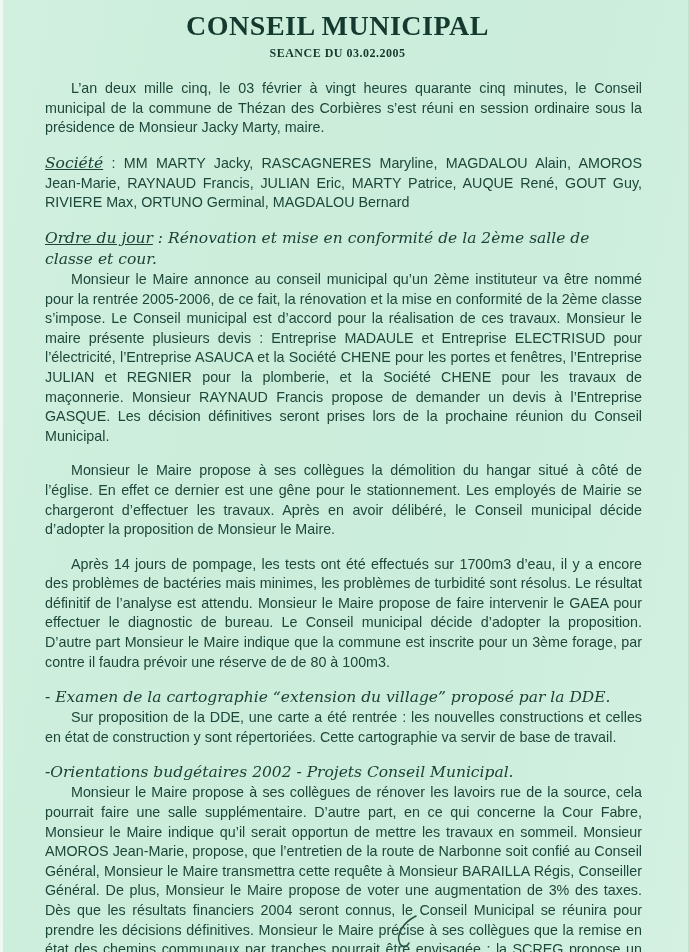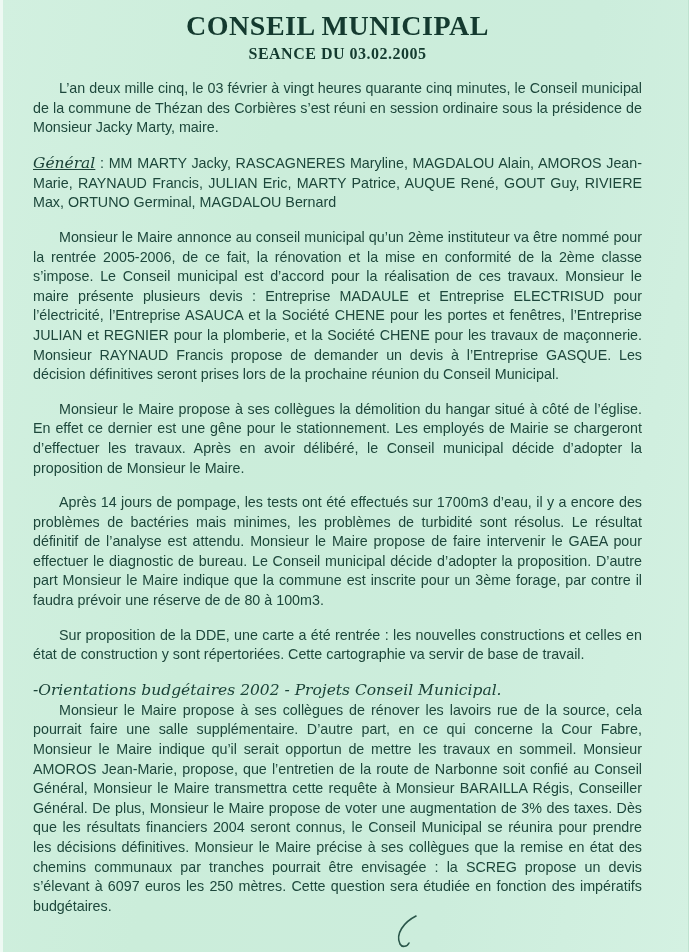--- a/index.html
+++ b/index.html
@@ -28,29 +28,29 @@
     font-weight: bold;
     font-size: 28px;
     line-height: 32px;
     letter-spacing: 0.5px;
     color: #143a2f;
     margin: 0;
   }
   .doc-subtitle {
     font-family: "Liberation Serif", "DejaVu Serif", serif;
     font-weight: bold;
-    font-size: 16px;
+    font-size: 12px;
     line-height: 23px;
     letter-spacing: 0.5px;
     color: #143a2f;
     margin: 0;
   }
   p { margin: 0; text-align: justify; }
   .indent { text-indent: 26px; }
-  .block { margin-bottom: 15px; }
+  .block { margin-bottom: 15px; margin-left: 12px; }
   .section-heading {
     font-family: "DejaVu Serif", "Liberation Serif", serif;
     font-style: italic;
     font-size: 15.5px;
     line-height: 21px;
     color: #1a4237;
     text-align: left;
   }
   .lead-underline { text-decoration: underline; }
   .sig {
@@ -64,35 +64,37 @@
 
 <div class="page">
 
   <div class="doc-header">
     <div class="doc-title">CONSEIL MUNICIPAL</div>
     <div class="doc-subtitle">SEANCE DU 03.02.2005</div>
   </div>
 
   <p class="indent block">L’an deux mille cinq, le 03 février à vingt heures quarante cinq minutes, le Conseil municipal de la commune de Thézan des Corbières s’est réuni en session ordinaire sous la présidence de Monsieur Jacky Marty, maire.</p>
 
-  <p class="block"><span class="section-heading lead-underline">Général</span><span> : </span><span>MM MARTY Jacky, RASCAGNERES Maryline, MAGDALOU Alain, AMOROS Jean-Marie, RAYNAUD Francis, JULIAN Eric, MARTY Patrice, AUQUE René, GOUT Guy, RIVIERE Max, ORTUNO Germinal, MAGDALOU Bernard</span></p>
+  <p class="block"><span class="section-heading lead-underline">Société</span><span> : </span><span>MM MARTY Jacky, RASCAGNERES Maryline, MAGDALOU Alain, AMOROS Jean-Marie, RAYNAUD Francis, JULIAN Eric, MARTY Patrice, AUQUE René, GOUT Guy, RIVIERE Max, ORTUNO Germinal, MAGDALOU Bernard</span></p>
 
   <div class="block">
+    <div class="section-heading"><span class="lead-underline">Ordre du jour</span><span> : </span><span>Rénovation et mise en conformité de la 2ème salle de classe et cour.</span></div>
     <p class="indent">Monsieur le Maire annonce au conseil municipal qu’un 2ème instituteur va être nommé pour la rentrée 2005-2006, de ce fait, la rénovation et la mise en conformité de la 2ème classe s’impose. Le Conseil municipal est d’accord pour la réalisation de ces travaux. Monsieur le maire présente plusieurs devis : Entreprise MADAULE et Entreprise ELECTRISUD pour l’électricité, l’Entreprise ASAUCA et la Société CHENE pour les portes et fenêtres, l’Entreprise JULIAN et REGNIER pour la plomberie, et la Société CHENE pour les travaux de maçonnerie. Monsieur RAYNAUD Francis propose de demander un devis à l’Entreprise GASQUE. Les décision définitives seront prises lors de la prochaine réunion du Conseil Municipal.</p>
   </div>
 
   <div class="block">
     <p class="indent">Monsieur le Maire propose à ses collègues la démolition du hangar situé à côté de l’église. En effet ce dernier est une gêne pour le stationnement. Les employés de Mairie se chargeront d’effectuer les travaux. Après en avoir délibéré, le Conseil municipal décide d’adopter la proposition de Monsieur le Maire.</p>
   </div>
 
   <div class="block">
     <p class="indent">Après 14 jours de pompage, les tests ont été effectués sur 1700m3 d’eau, il y a encore des problèmes de bactéries mais minimes, les problèmes de turbidité sont résolus. Le résultat définitif de l’analyse est attendu. Monsieur le Maire propose de faire intervenir le GAEA pour effectuer le diagnostic de bureau. Le Conseil municipal décide d’adopter la proposition. D’autre part Monsieur le Maire indique que la commune est inscrite pour un 3ème forage, par contre il faudra prévoir une réserve de de 80 à 100m3.</p>
   </div>
 
   <div class="block">
+    <div class="section-heading">- Examen de la cartographie “extension du village” proposé par la DDE.</div>
     <p class="indent">Sur proposition de la DDE, une carte a été rentrée : les nouvelles constructions et celles en état de construction y sont répertoriées. Cette cartographie va servir de base de travail.</p>
   </div>
 
   <div class="block">
     <div class="section-heading">-Orientations budgétaires 2002 - Projets Conseil Municipal.</div>
     <p class="indent">Monsieur le Maire propose à ses collègues de rénover les lavoirs rue de la source, cela pourrait faire une salle supplémentaire. D’autre part, en ce qui concerne la Cour Fabre, Monsieur le Maire indique qu’il serait opportun de mettre les travaux en sommeil. Monsieur AMOROS Jean-Marie, propose, que l’entretien de la route de Narbonne soit confié au Conseil Général, Monsieur le Maire transmettra cette requête à Monsieur BARAILLA Régis, Conseiller Général. De plus, Monsieur le Maire propose de voter une augmentation de 3% des taxes. Dès que les résultats financiers 2004 seront connus, le Conseil Municipal se réunira pour prendre les décisions définitives. Monsieur le Maire précise à ses collègues que la remise en état des chemins communaux par tranches pourrait être envisagée : la SCREG propose un devis s’élevant à 6097 euros les 250 mètres. Cette question sera étudiée en fonction des impératifs budgétaires.</p>
   </div>
 
   <svg class="sig" width="28" height="36" viewBox="0 0 28 36">
     <path d="M24,2 C12,8 3,20 8,30 c2,3.5 7,3 9,-1" fill="none" stroke="#2a564a" stroke-width="1.6" stroke-linecap="round"></path>

